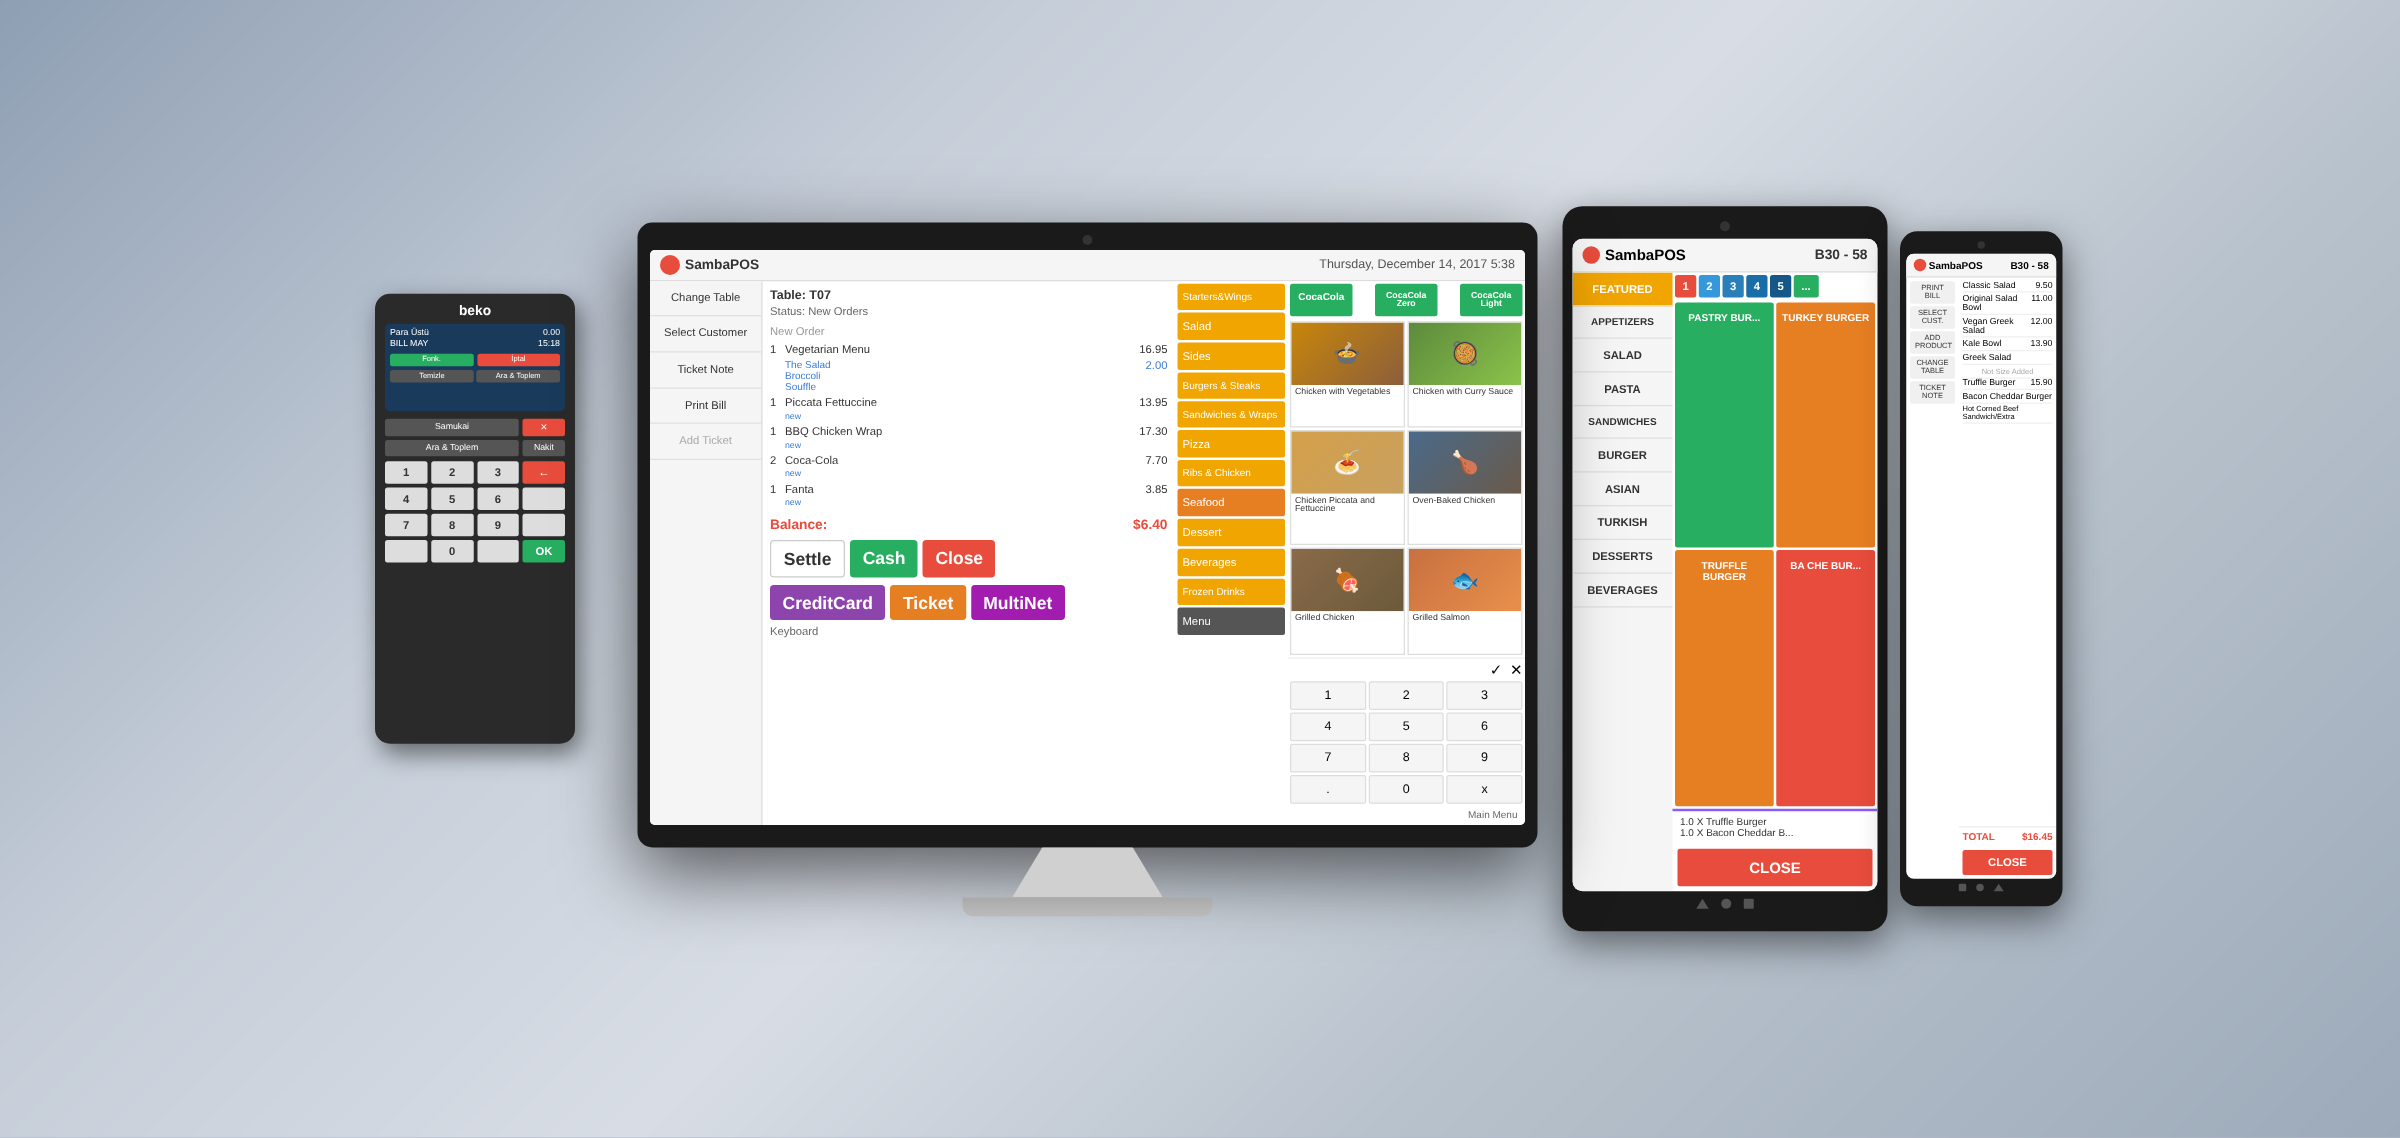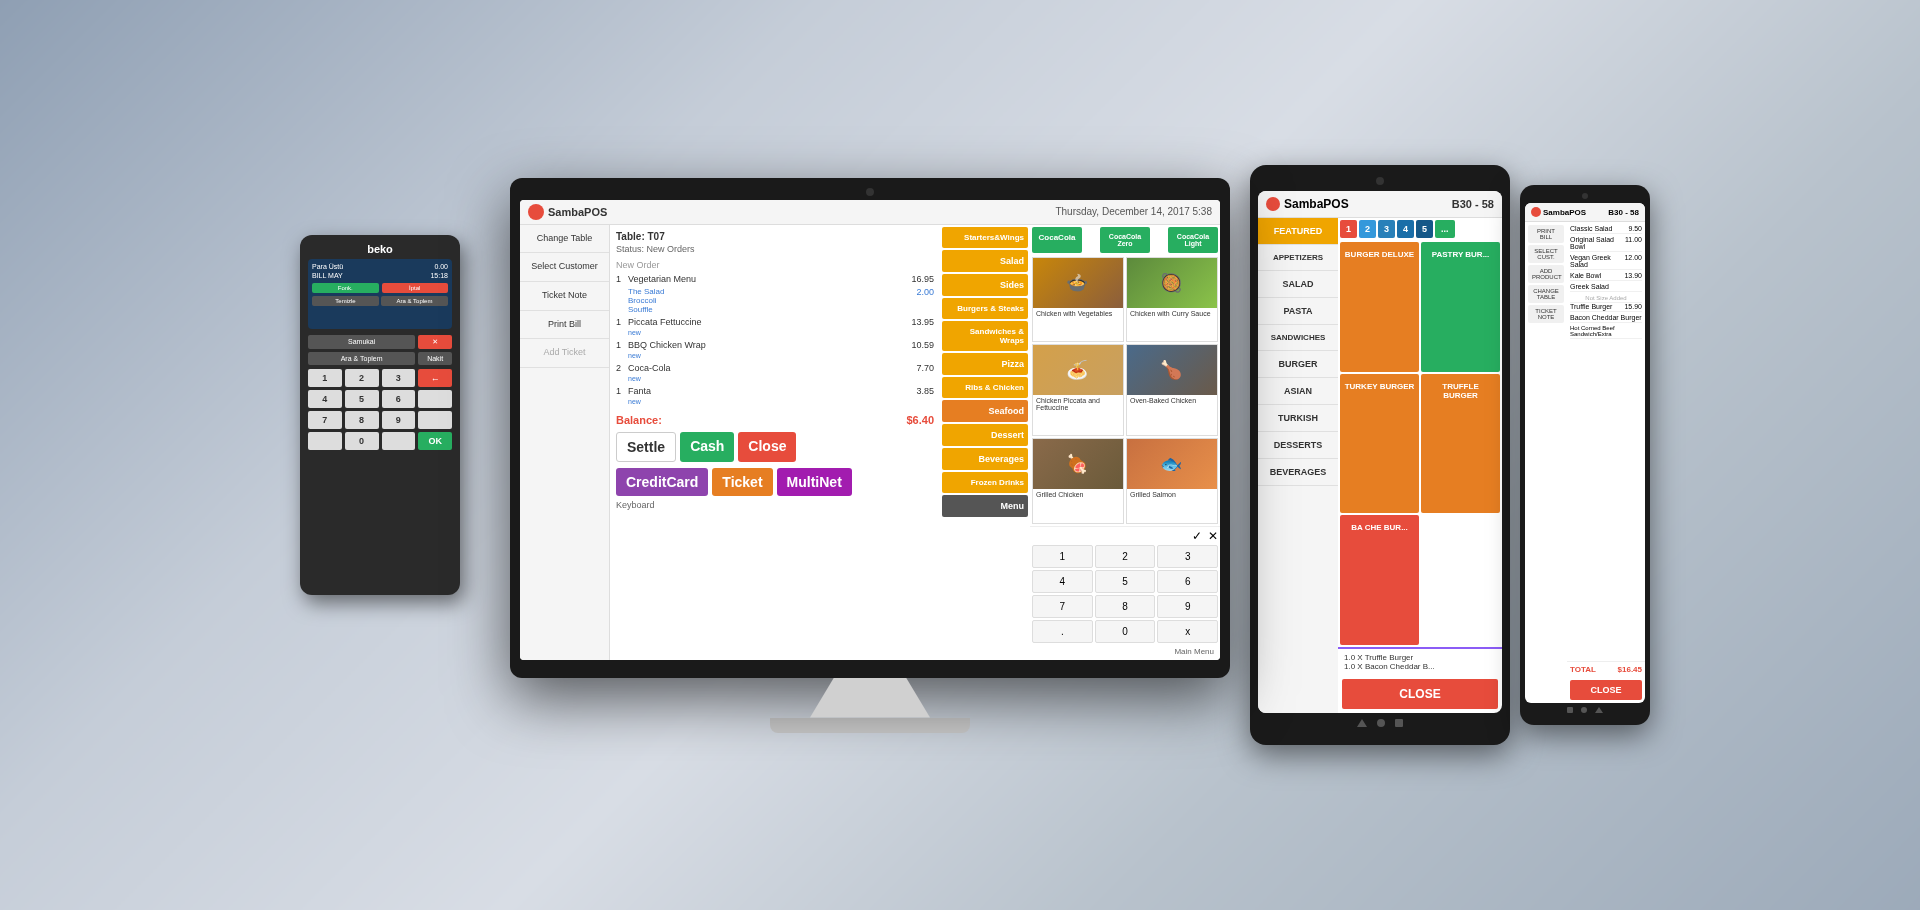--- a/index.html
+++ b/index.html
@@ -283,22 +283,22 @@
       width: 90px;
       display: flex;
       flex-direction: column;
       gap: 2px;
       padding: 2px;
     }
 
     .menu-cat {
       padding: 6px 4px;
       font-size: 9px;
-      font-weight: bold;
-      text-align: right;
+      font-weight: normal;
+      text-align: left;
       border-radius: 2px;
       cursor: pointer;
       color: #fff;
       background: #f0a500;
     }
 
     .menu-items-panel {
       flex: 1;
       display: flex;
       flex-direction: column;
@@ -791,21 +791,21 @@
               <span class="order-item-price" style="color:#3a7bd5;">2.00</span>
             </div>
             <div class="order-item">
               <span class="order-item-qty">1</span>
               <span class="order-item-name">Piccata Fettuccine<br><span style="color:#3a7bd5;font-size:7px;">new</span></span>
               <span class="order-item-price">13.95</span>
             </div>
             <div class="order-item">
               <span class="order-item-qty">1</span>
               <span class="order-item-name">BBQ Chicken Wrap<br><span style="color:#3a7bd5;font-size:7px;">new</span></span>
-              <span class="order-item-price">10.59</span>
+              <span class="order-item-price">17.30</span>
             </div>
             <div class="order-item">
               <span class="order-item-qty">2</span>
               <span class="order-item-name">Coca-Cola<br><span style="color:#3a7bd5;font-size:7px;">new</span></span>
               <span class="order-item-price">7.70</span>
             </div>
             <div class="order-item">
               <span class="order-item-qty">1</span>
               <span class="order-item-name">Fanta<br><span style="color:#3a7bd5;font-size:7px;">new</span></span>
               <span class="order-item-price">3.85</span>
@@ -939,21 +939,20 @@
         <div class="tablet-menu-items">
           <div class="tablet-num-row">
             <div class="t-num-btn red">1</div>
             <div class="t-num-btn blue1">2</div>
             <div class="t-num-btn blue2">3</div>
             <div class="t-num-btn blue3">4</div>
             <div class="t-num-btn blue4">5</div>
             <div class="t-num-btn green">...</div>
           </div>
           <div class="tablet-items-grid">
-            <div class="tab-item-btn orange">BURGER DELUXE</div>
             <div class="tab-item-btn green">PASTRY BUR...</div>
             <div class="tab-item-btn orange">TURKEY BURGER</div>
             <div class="tab-item-btn orange">TRUFFLE BURGER</div>
             <div class="tab-item-btn red">BA CHE BUR...</div>
           </div>
           <div class="tablet-info-bar">
             <div style="font-size:8px;">1.0 X Truffle Burger</div>
             <div style="font-size:8px;">1.0 X Bacon Cheddar B...</div>
           </div>
           <div class="tablet-close-btn">CLOSE</div>

